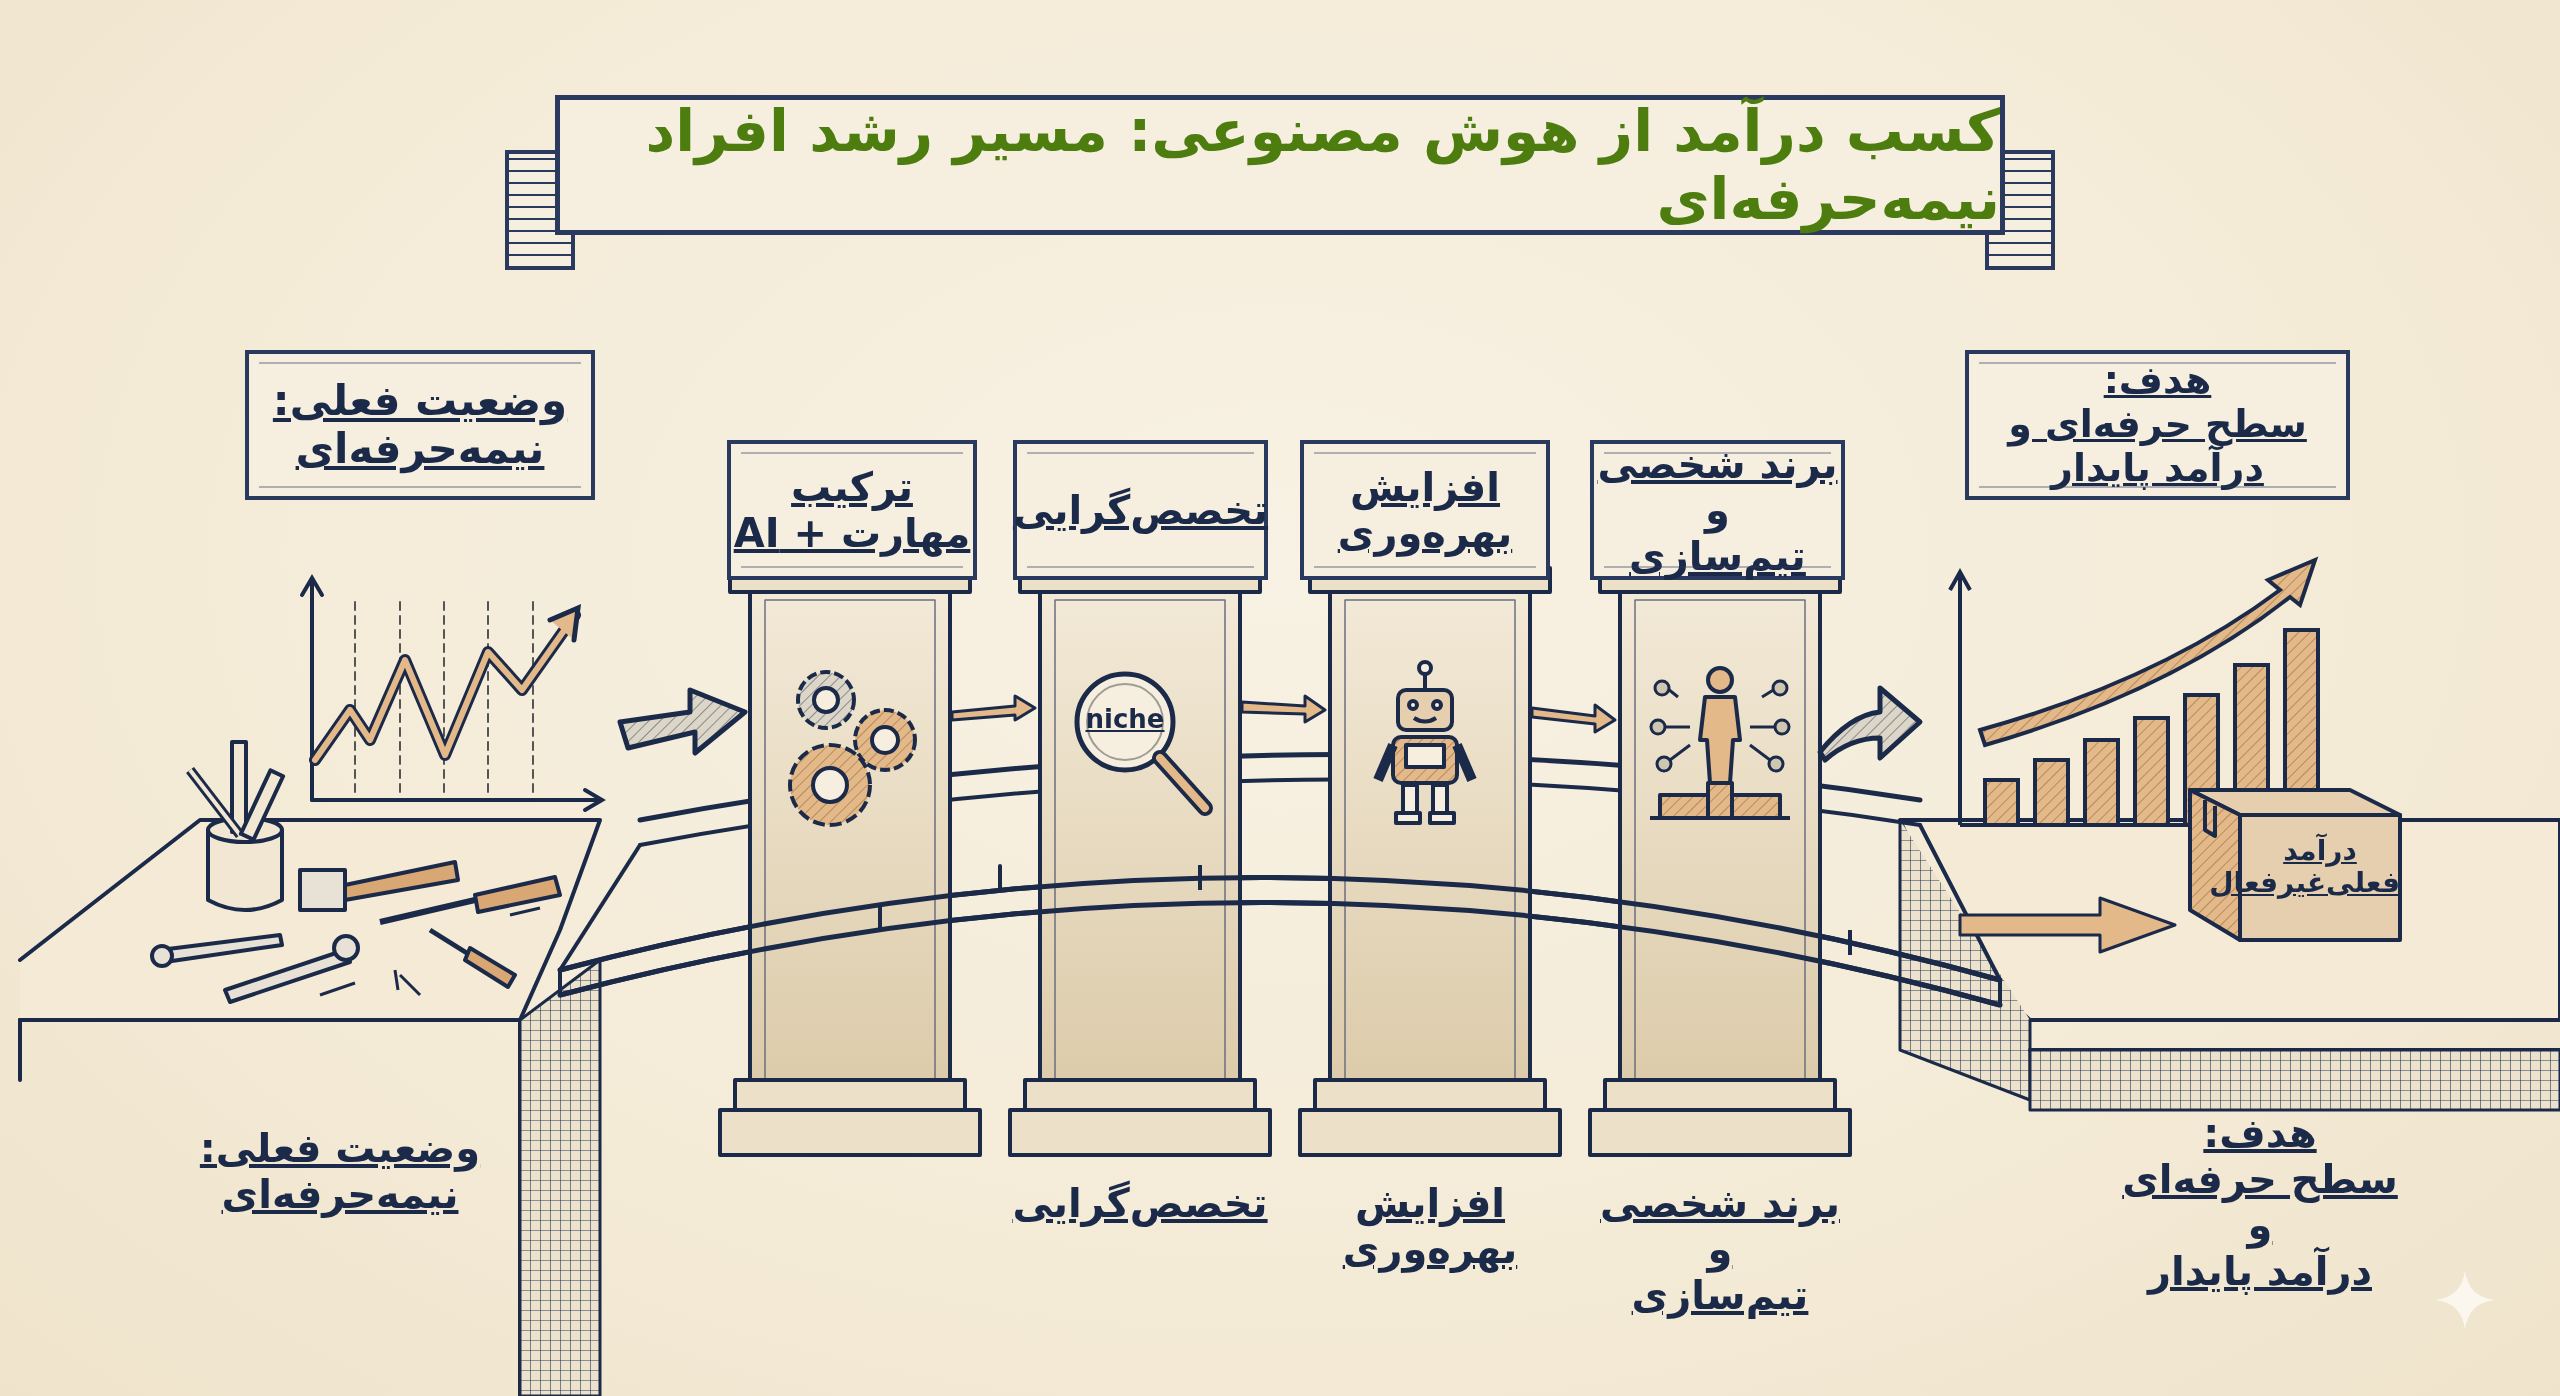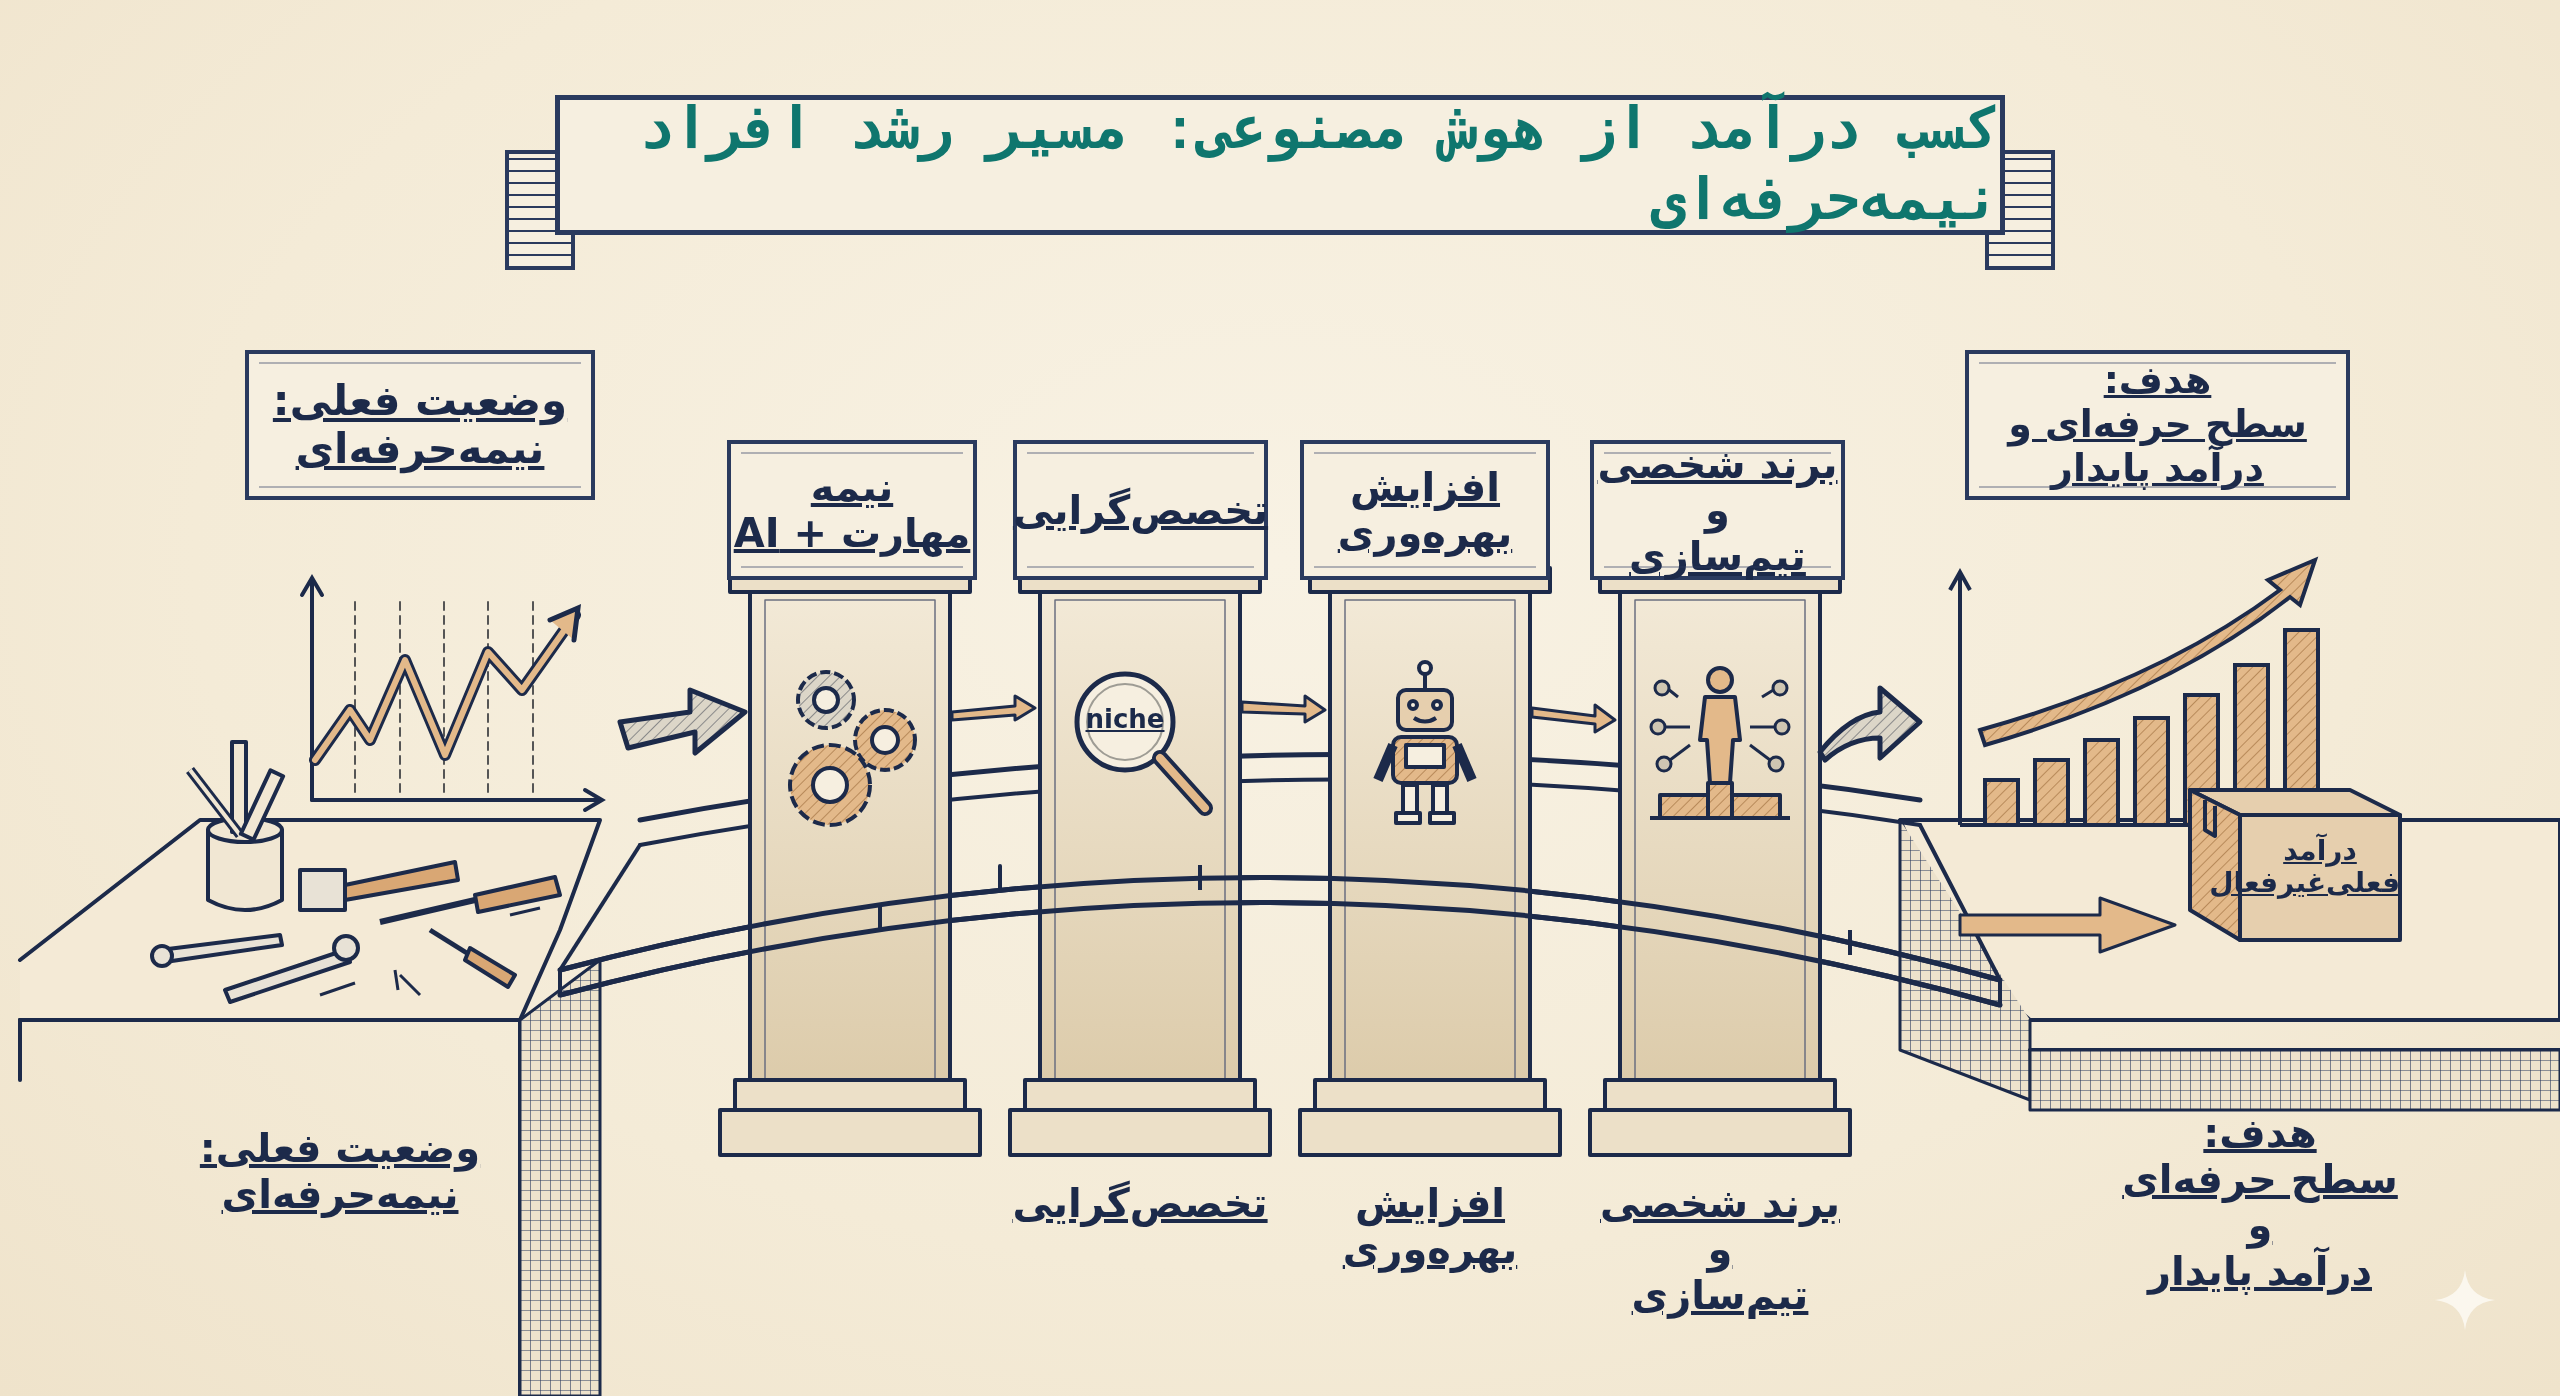--- a/index.html
+++ b/index.html
@@ -4,21 +4,21 @@
 <style>
   html,body{margin:0;padding:0;}
   body{width:2560px;height:1396px;overflow:hidden;background:#f6eedd;font-family:"DejaVu Sans","Liberation Sans",sans-serif;position:relative;}
   .canvas{position:absolute;left:0;top:0;width:2560px;height:1396px;
     background:radial-gradient(ellipse at 50% 40%,#f8f2e4 0%,#f4ebd7 60%,#efe3cb 100%);}
   .txt{position:absolute;direction:rtl;text-align:center;font-weight:bold;color:#1c2a4a;line-height:1.15;text-decoration:underline;}
   .box{position:absolute;border:4px solid #2a3a5e;background:#f6efe0;box-sizing:border-box;display:flex;align-items:center;justify-content:center;}
   .box::before{content:"";position:absolute;left:10px;right:10px;top:8px;bottom:8px;border-top:2px solid rgba(42,58,94,.35);border-bottom:2px solid rgba(42,58,94,.35);}
   .banner{position:absolute;left:555px;top:95px;width:1450px;height:140px;border:5px solid #2a3a5e;background:#f6efe0;box-sizing:border-box;display:flex;align-items:center;justify-content:center;z-index:3;}
   .banner-tail{position:absolute;top:150px;width:70px;height:120px;border:4px solid #2a3a5e;background:repeating-linear-gradient(0deg,#f6efe0 0 10px,#2a3a5e 10px 12px);box-sizing:border-box;z-index:1;}
-  .title{font-size:58px;font-weight:bold;direction:rtl;color:#0f766e;font-family:Liberation Mono, monospace;}
+  .title{font-size:58px;font-weight:bold;direction:rtl;color:#4d7c0f;}
   .pillar-label{font-size:40px;}
   .bottom-label{font-size:40px;}
   svg{position:absolute;left:0;top:0;}
   .sparkle{position:absolute;left:2430px;top:1265px;width:70px;height:70px;}
 </style>
 </head>
 <body>
 
 <div class="canvas">
 
@@ -256,21 +256,21 @@
   <div class="box" style="left:1965px;top:350px;width:385px;height:150px;">
     <div class="txt" style="position:static;font-size:38px;">
       <div>هدف:</div>
       <div>سطح حرفه‌ای و</div>
       <div>درآمد پایدار</div>
     </div>
   </div>
 
   <div class="box" style="left:727px;top:440px;width:250px;height:140px;">
     <div class="txt pillar-label" style="position:static;">
-      <div>نیمه</div>
+      <div>ترکیب</div>
       <div>مهارت + AI</div>
     </div>
   </div>
   <div class="box" style="left:1013px;top:440px;width:255px;height:140px;">
     <div class="txt pillar-label" style="position:static;">
       <div>تخصص‌گرایی</div>
     </div>
   </div>
   <div class="box" style="left:1300px;top:440px;width:250px;height:140px;">
     <div class="txt pillar-label" style="position:static;">

